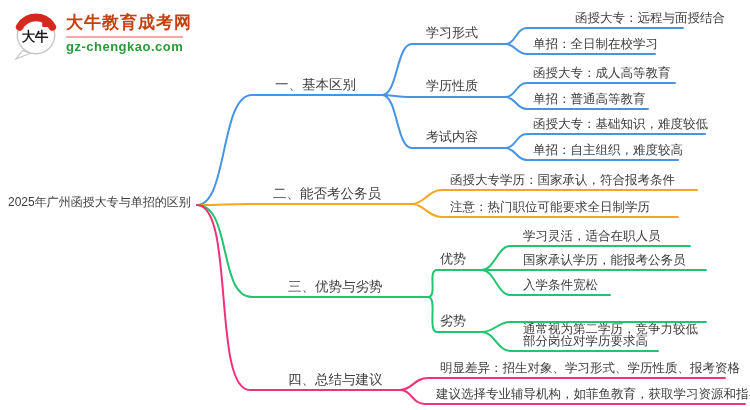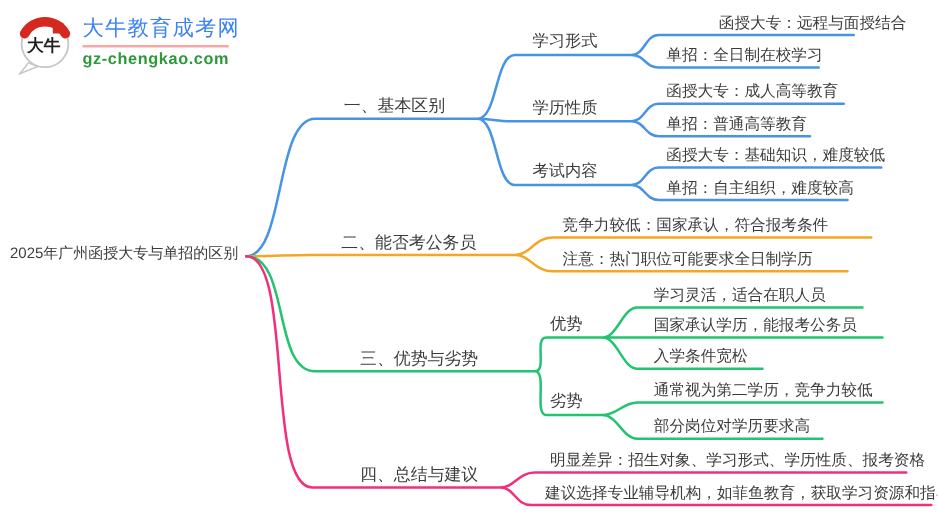--- a/index.html
+++ b/index.html
@@ -9,21 +9,21 @@
     font-family:"Liberation Sans","DejaVu Sans",sans-serif;
   }
   #map-lines{position:absolute;left:0;top:0;width:750px;height:410px;}
   .node{position:absolute;white-space:nowrap;line-height:1.15;cursor:default;}
   .root-t{font-size:12px;}
   .main-t{font-size:13.5px;}
   .sub-t{font-size:13px;}
   .leaf-t{font-size:12.5px;}
   
   .logo{position:absolute;left:13px;top:11px;display:flex;align-items:flex-start;gap:7px;}
-  .logo-name{font-size:17px;font-weight:normal;color:#3b82f6;letter-spacing:1px;}
+  .logo-name{font-size:17px;font-weight:bold;color:#c2410c;letter-spacing:1px;}
   .logo-url{font-size:13px;font-weight:bold;color:#2b9939;border-top:2px solid #fca5a5;
             margin-top:2px;padding-top:1px;letter-spacing:.5px;width:fit-content;}
   path.edge{fill:none;stroke-width:2;stroke-linecap:round;stroke-linejoin:round;}
 </style>
 </head>
 <body>
 
 <svg id="map-lines" viewBox="0 0 750 410">
 
   <path class="edge" d="M197,205 C228,205 220,95 252,95 L382,95
@@ -76,27 +76,27 @@
 <div class="node leaf-t" style="left:533px;top:11px;padding-left:42px;">函授大专：远程与面授结合</div>
 <div class="node leaf-t" style="left:533px;top:37px;">单招：全日制在校学习</div>
 <div class="node sub-t" style="left:426px;top:79px;">学历性质</div>
 <div class="node leaf-t" style="left:533px;top:66px;">函授大专：成人高等教育</div>
 <div class="node leaf-t" style="left:533px;top:92px;">单招：普通高等教育</div>
 <div class="node sub-t" style="left:426px;top:130px;">考试内容</div>
 <div class="node leaf-t" style="left:533px;top:117px;">函授大专：基础知识，难度较低</div>
 <div class="node leaf-t" style="left:533px;top:143px;">单招：自主组织，难度较高</div>
 
 <div class="node main-t" style="left:273px;top:186px;text-align:right;">二、能否考公务员</div>
-<div class="node leaf-t" style="left:450px;top:173px;">竞争力较低：国家承认，符合报考条件</div>
+<div class="node leaf-t" style="left:450px;top:173px;">函授大专学历：国家承认，符合报考条件</div>
 <div class="node leaf-t" style="left:450px;top:200px;">注意：热门职位可能要求全日制学历</div>
 
 <div class="node main-t" style="left:288px;top:279px;">三、优势与劣势</div>
 <div class="node sub-t" style="left:440px;top:252px;">优势</div>
 <div class="node leaf-t" style="left:523px;top:229px;">学习灵活，适合在职人员</div>
 <div class="node leaf-t" style="left:523px;top:253px;">国家承认学历，能报考公务员</div>
 <div class="node leaf-t" style="left:523px;top:278px;">入学条件宽松</div>
 <div class="node sub-t" style="left:440px;top:314px;">劣势</div>
-<div class="node leaf-t" style="left:523px;top:305px;">通常视为第二学历，竞争力较低</div>
+<div class="node leaf-t" style="left:523px;top:322px;">通常视为第二学历，竞争力较低</div>
 <div class="node leaf-t" style="left:523px;top:334px;">部分岗位对学历要求高</div>
 
 <div class="node main-t" style="left:288px;top:372px;">四、总结与建议</div>
 <div class="node leaf-t" style="left:440px;top:361px;">明显差异：招生对象、学习形式、学历性质、报考资格</div>
 <div class="node leaf-t" style="left:436px;top:387px;">建议选择专业辅导机构，如菲鱼教育，获取学习资源和指导</div>
 
 </body></html>

